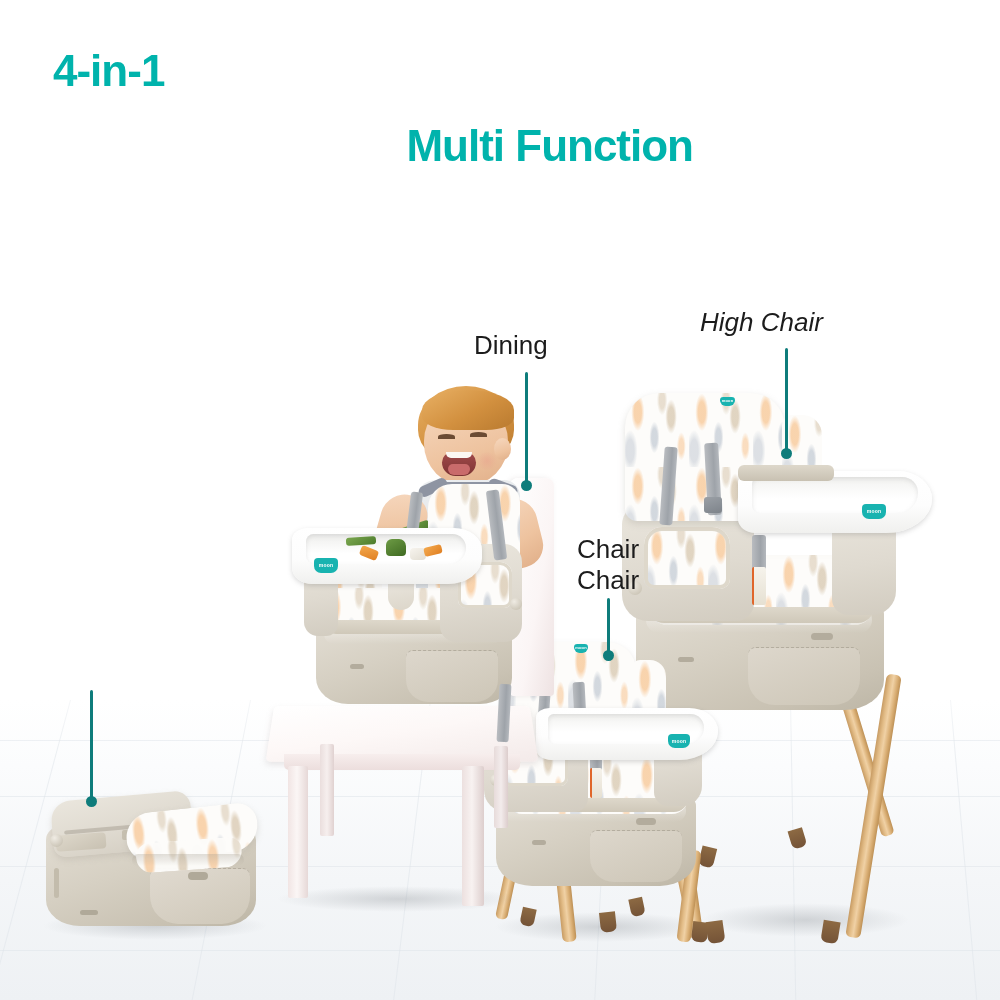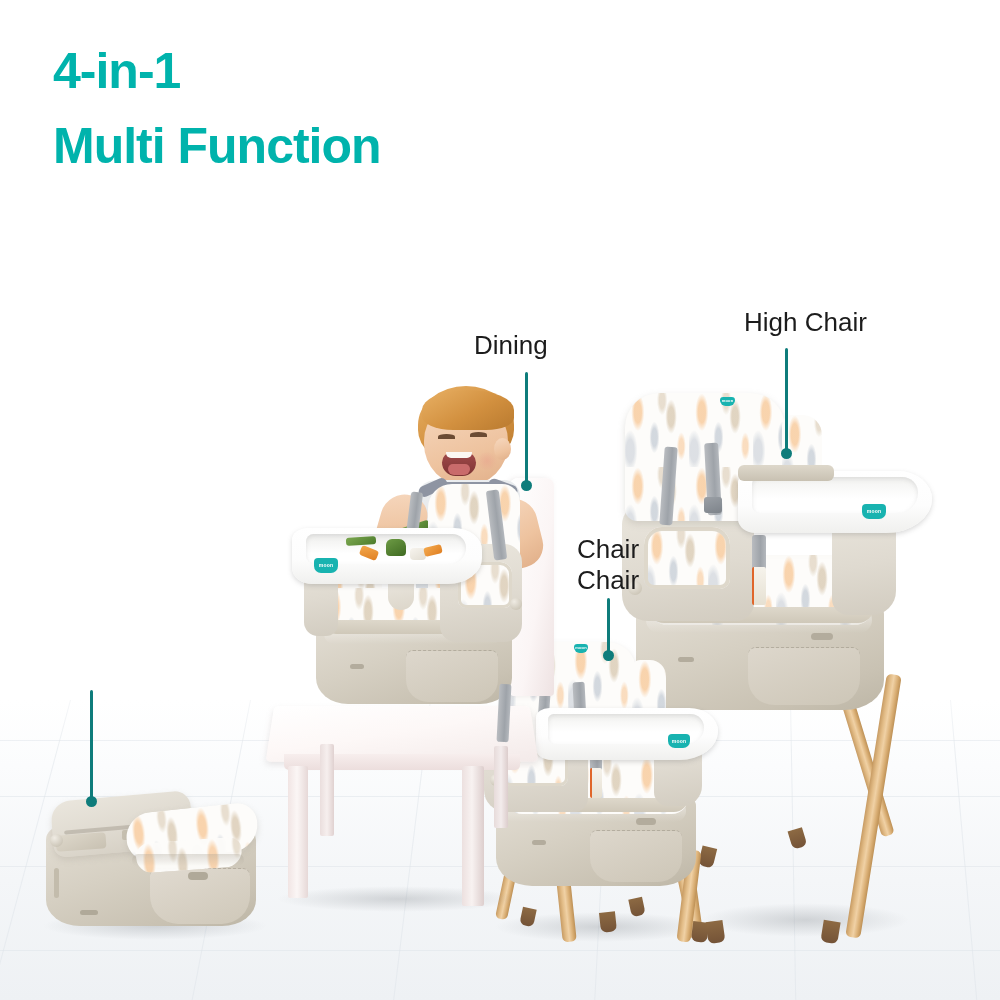--- a/index.html
+++ b/index.html
@@ -26,24 +26,24 @@
   }
   .wallfade{
     position:absolute; left:0; right:0; top:640px; height:110px;
     background:linear-gradient(180deg, rgba(255,255,255,1) 0%, rgba(248,250,252,0) 100%);
   }
 
   
   .title{
     position:absolute; left:53px; top:38px; width:640px;
     color:#00b3ac;
-    font-size:50px; line-height:66px; font-weight:bold;
+    font-size:44px; line-height:66px; font-weight:bold;
     letter-spacing:-1px;
   }
-  .title .l2{ display:block; margin-top:9px; }
+  .title .l2{ display:block; margin-top:9px;text-align:right; }
 
   
   .callout{ position:absolute; }
   .callout .ctext{
     color:#1c1c1c; font-size:26px; line-height:31px; font-weight:400;
     white-space:nowrap;
   }
   .callout.center .ctext{ text-align:center; }
   .leader{
     position:absolute; width:3px; background:#0e7c7b; border-radius:2px;
@@ -361,19 +361,19 @@
   <div class="leader" style="left:525px; top:372px; height:112px;"></div>
   <div class="leaderdot" style="left:521px; top:480px;"></div>
 
   <div class="callout center" style="left:552px; top:534px; width:112px;">
     <div class="ctext">Chair</div>
     <div class="ctext">Chair</div>
   </div>
   <div class="leader" style="left:607px; top:598px; height:58px;"></div>
   <div class="leaderdot" style="left:603px; top:650px;"></div>
 
-  <div class="callout" style="left:744px; top:307px;">
+  <div class="callout" style="left:700px; top:307px;font-style:italic;">
     <div class="ctext">High Chair</div>
   </div>
   <div class="leader" style="left:785px; top:348px; height:104px;"></div>
   <div class="leaderdot" style="left:781px; top:448px;"></div>
 
 </div>
 
 </body></html>

